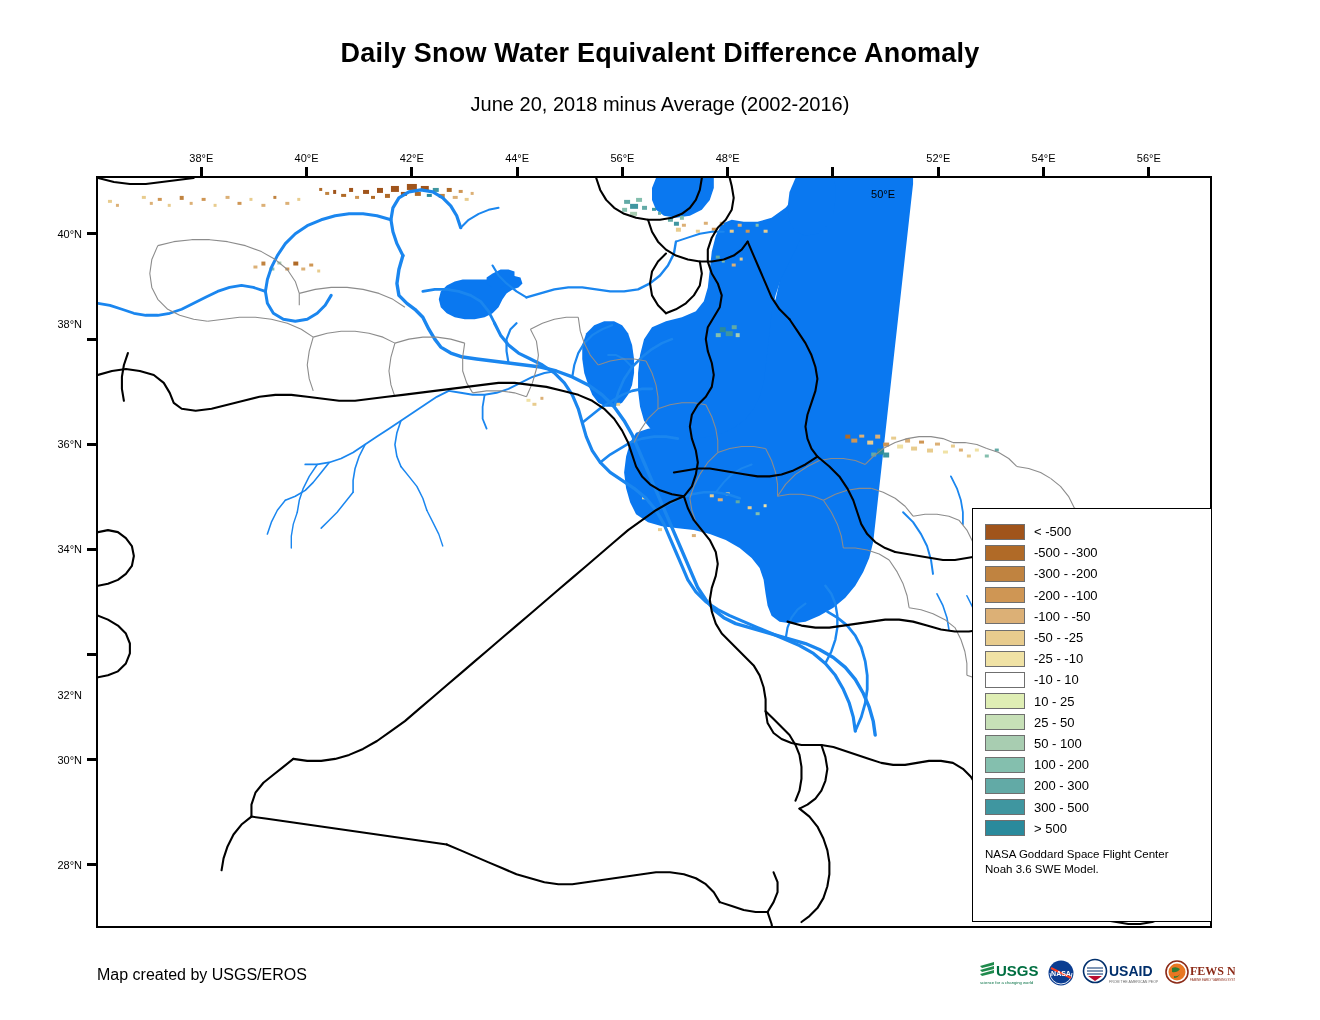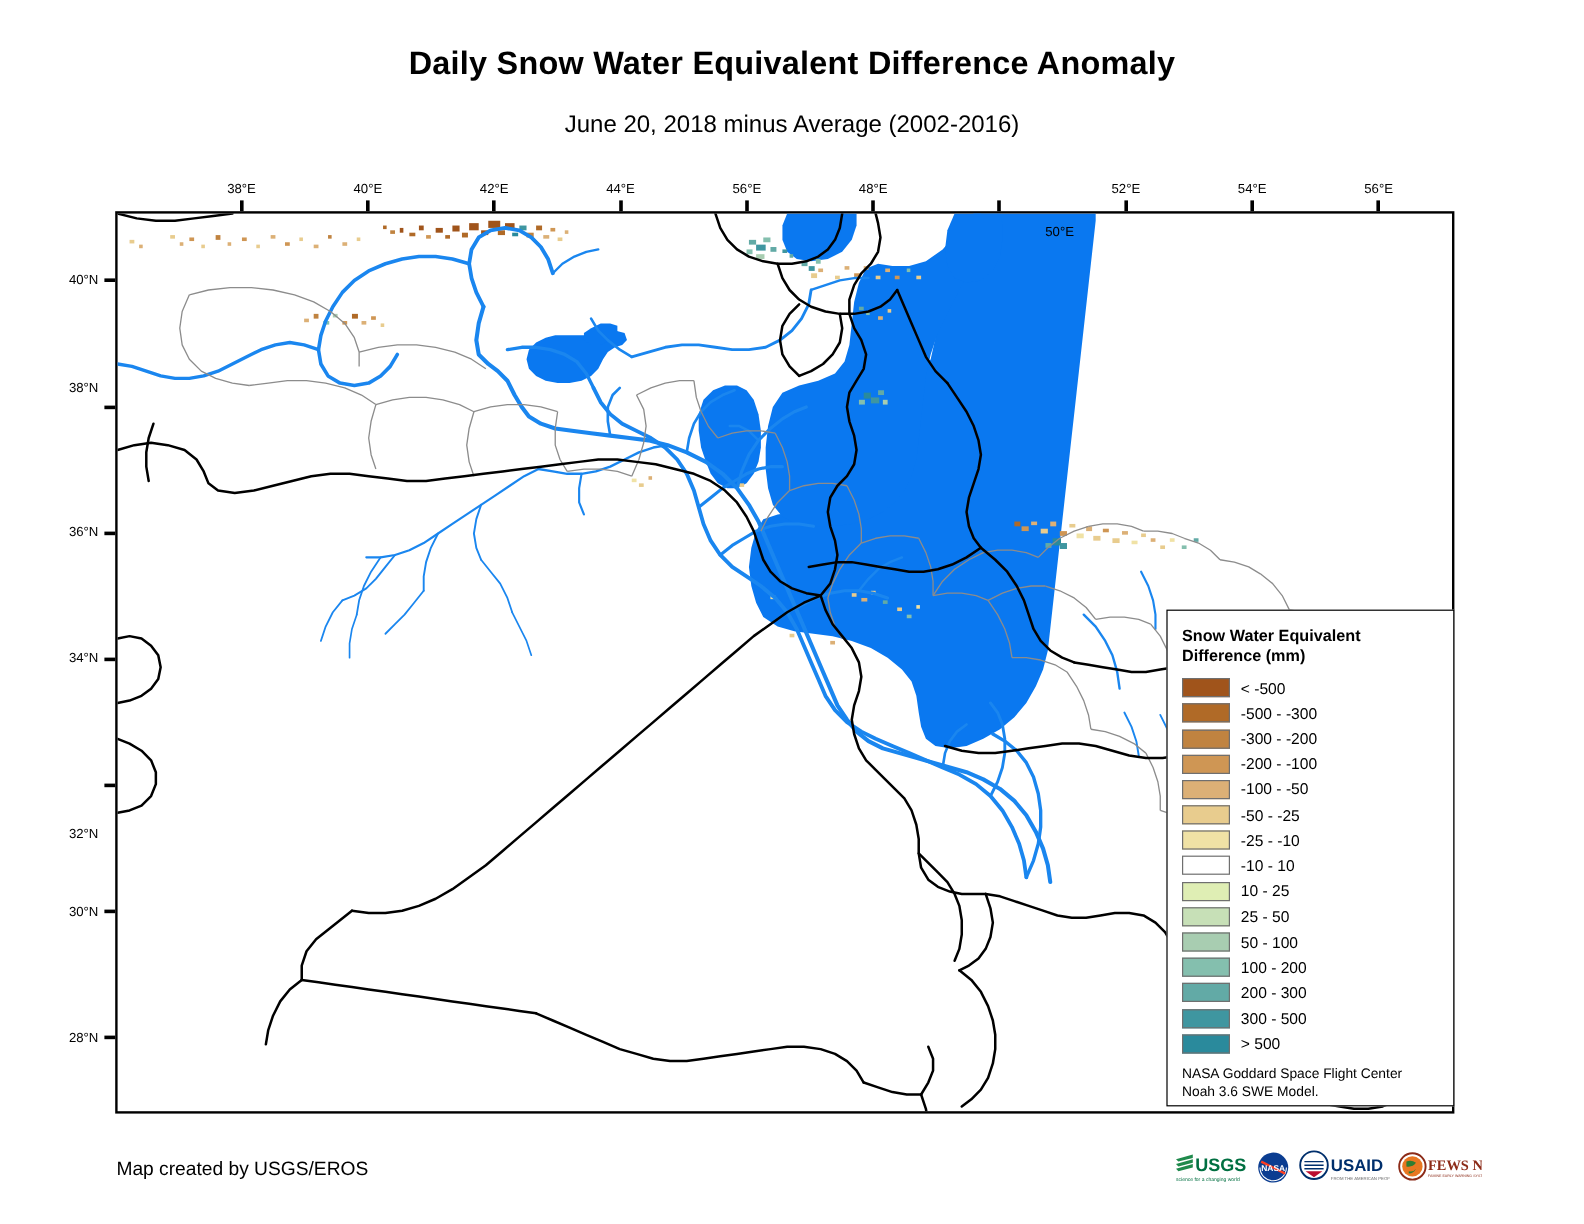--- a/index.html
+++ b/index.html
@@ -447,24 +447,20 @@
            L626,294 L614,292 L602,292 L590,294 L578,296"></path>
       <path d="M800,376 L812,378 L824,380 L836,382 L848,384 L860,384 L872,382 L884,380
            L896,378 L908,376 L920,374 L932,372 L944,372 L956,374 L968,376 L980,378
            L992,378 L1004,376 L1016,372 L1028,368 L1040,364 L1052,362 L1064,360
            L1076,360 L1088,362 L1100,364 L1112,366 L1116,366"></path>
     </g>
   </svg>
 </div>
 
 <div id="legend">
-  <div id="legend-title">
-    <div>Snow Water Equivalent</div>
-    <div>Difference (mm)</div>
-  </div>
   <div id="legend-items">
       <div class="legend-row">
         <div class="legend-swatch" style="background: rgb(160, 84, 27);"></div>
         <div class="legend-label">&lt; -500</div>
       </div>
       <div class="legend-row">
         <div class="legend-swatch" style="background: rgb(176, 106, 39);"></div>
         <div class="legend-label">-500 - -300</div>
       </div>
       <div class="legend-row">

